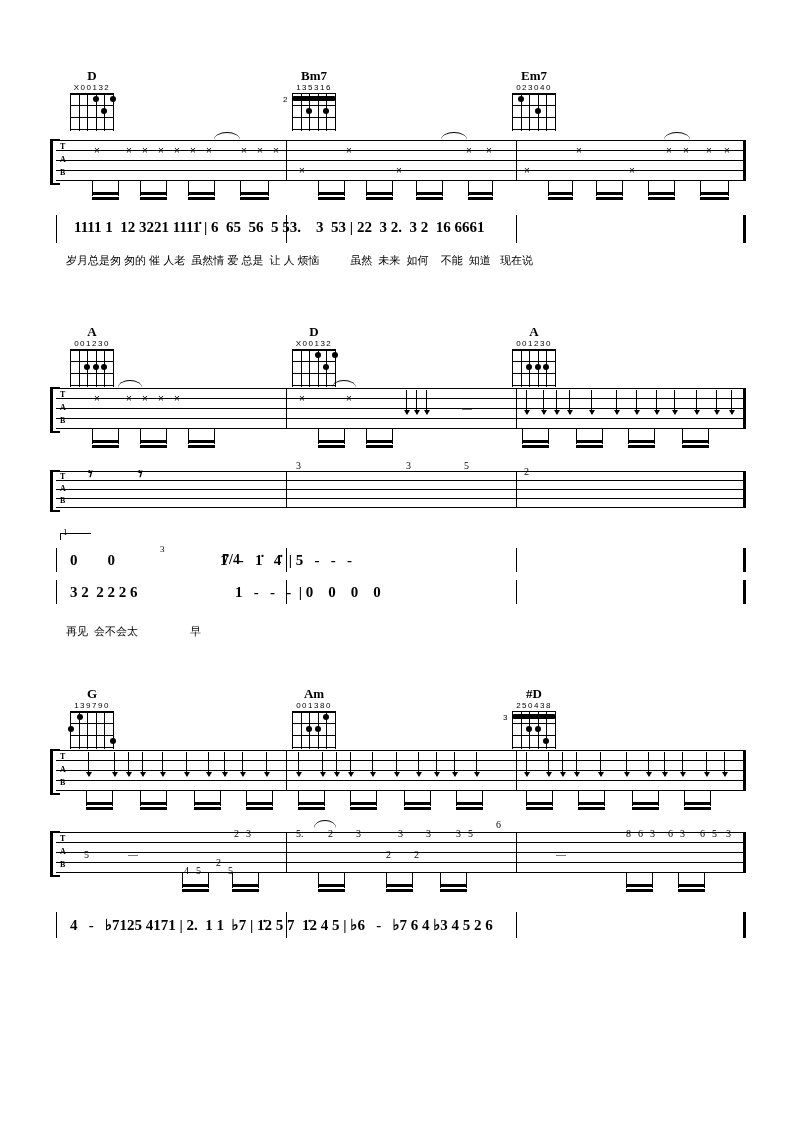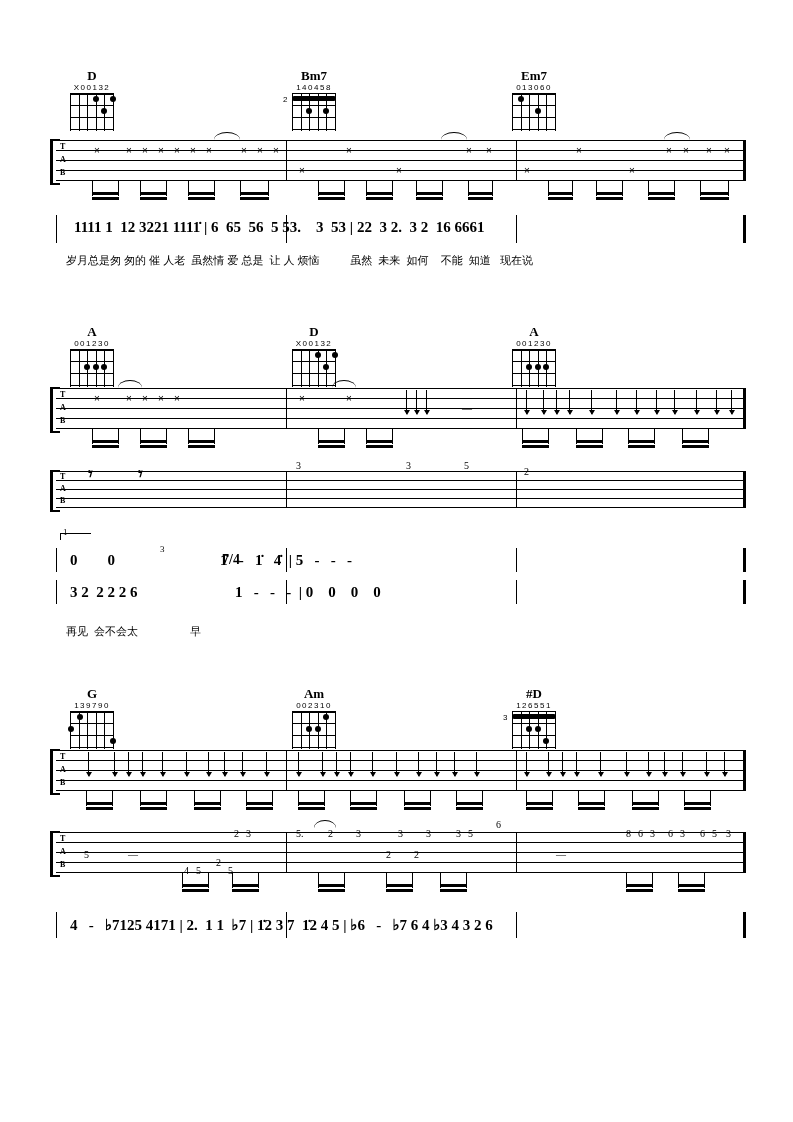--- a/index.html
+++ b/index.html
@@ -65,42 +65,42 @@
           <div class="h" style="top:24px"></div>
           <div class="h" style="top:36px"></div>
         <div class="dot" style="left:22.8px;top:3px"></div>
         <div class="dot" style="left:40px;top:3px"></div>
         <div class="dot" style="left:31.4px;top:15px"></div>
       </div>
     </div>
 
     <div class="chordbox" style="left:288px;top:68px;">
       <div class="cname">Bm7</div>
-      <div class="fingers">140458</div>
+      <div class="fingers">135316</div>
       <div class="grid">
         <div class="lbl" style="top:2px">2</div>
         <div class="nut" style="height:1px"></div>
         <div class="v" style="left:0"></div>
           <div class="v" style="left:8.6px"></div>
           <div class="v" style="left:17.2px"></div>
           <div class="v" style="left:25.8px"></div>
           <div class="v" style="left:34.4px"></div>
           <div class="v" style="left:43px"></div>
         <div class="h" style="top:12px"></div>
           <div class="h" style="top:24px"></div>
           <div class="h" style="top:36px"></div>
         <div class="bar" style="left:0;top:3px;width:44px"></div>
         <div class="dot" style="left:14.2px;top:15px"></div>
         <div class="dot" style="left:31.4px;top:15px"></div>
       </div>
     </div>
 
     <div class="chordbox" style="left:508px;top:68px;">
       <div class="cname">Em7</div>
-      <div class="fingers">013060</div>
+      <div class="fingers">023040</div>
       <div class="grid">
         <div class="nut"></div>
         <div class="v" style="left:0"></div>
           <div class="v" style="left:8.6px"></div>
           <div class="v" style="left:17.2px"></div>
           <div class="v" style="left:25.8px"></div>
           <div class="v" style="left:34.4px"></div>
           <div class="v" style="left:43px"></div>
         <div class="h" style="top:12px"></div>
           <div class="h" style="top:24px"></div>
@@ -427,41 +427,41 @@
           <div class="h" style="top:24px"></div>
           <div class="h" style="top:36px"></div>
         <div class="dot" style="left:-2px;top:15px"></div>
         <div class="dot" style="left:6.5px;top:3px"></div>
         <div class="dot" style="left:40px;top:27px"></div>
       </div>
     </div>
 
     <div class="chordbox" style="left:288px;top:68px;">
       <div class="cname">Am</div>
-      <div class="fingers">002310</div>
+      <div class="fingers">001380</div>
       <div class="grid">
         <div class="nut"></div>
         <div class="v" style="left:0"></div>
           <div class="v" style="left:8.6px"></div>
           <div class="v" style="left:17.2px"></div>
           <div class="v" style="left:25.8px"></div>
           <div class="v" style="left:34.4px"></div>
           <div class="v" style="left:43px"></div>
         <div class="h" style="top:12px"></div>
           <div class="h" style="top:24px"></div>
           <div class="h" style="top:36px"></div>
         <div class="dot" style="left:14.2px;top:15px"></div>
         <div class="dot" style="left:22.8px;top:15px"></div>
         <div class="dot" style="left:31.4px;top:3px"></div>
       </div>
     </div>
 
     <div class="chordbox" style="left:508px;top:68px;">
       <div class="cname">#D</div>
-      <div class="fingers">126551</div>
+      <div class="fingers">250438</div>
       <div class="grid">
         <div class="lbl" style="top:2px">3</div>
         <div class="nut" style="height:1px"></div>
         <div class="v" style="left:0"></div>
           <div class="v" style="left:8.6px"></div>
           <div class="v" style="left:17.2px"></div>
           <div class="v" style="left:25.8px"></div>
           <div class="v" style="left:34.4px"></div>
           <div class="v" style="left:43px"></div>
         <div class="h" style="top:12px"></div>
@@ -649,16 +649,16 @@
       <div class="stem" style="left:622px;top:40px;height:16px"></div>
         <div class="stem" style="left:648px;top:40px;height:16px"></div>
       <div class="beam" style="left:622px;top:52px;width:27px"></div>
         <div class="beam" style="left:622px;top:57px;width:27px"></div>
     </div>
 
     <div class="barline" style="left:56px;top:294px;height:26px"></div>
     <div class="barline" style="left:286px;top:294px;height:26px"></div>
     <div class="barline" style="left:516px;top:294px;height:26px"></div>
     <div class="thickbar" style="left:743px;top:294px;height:26px"></div>
-    <div class="notes" style="left:70px;top:298px;">4   -   ♭7125 4171 | 2.  1 1  ♭7 | 1̇2 3 7  1̇2 4 5 | ♭6   -   ♭7 6 4 ♭3 4 3 2 6</div>
+    <div class="notes" style="left:70px;top:298px;">4   -   ♭7125 4171 | 2.  1 1  ♭7 | 1̇2 5 7  1̇2 4 5 | ♭6   -   ♭7 6 4 ♭3 4 5 2 6</div>
   </div>
 
 </div>
 
 </body></html>

